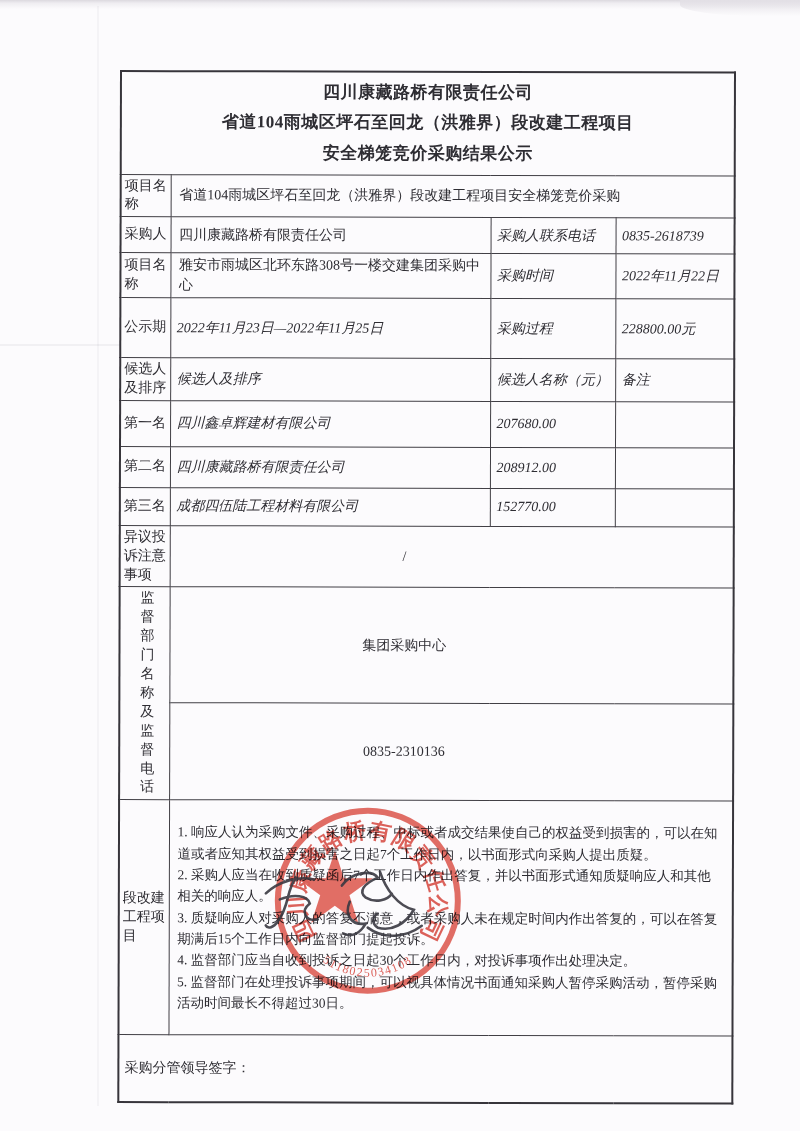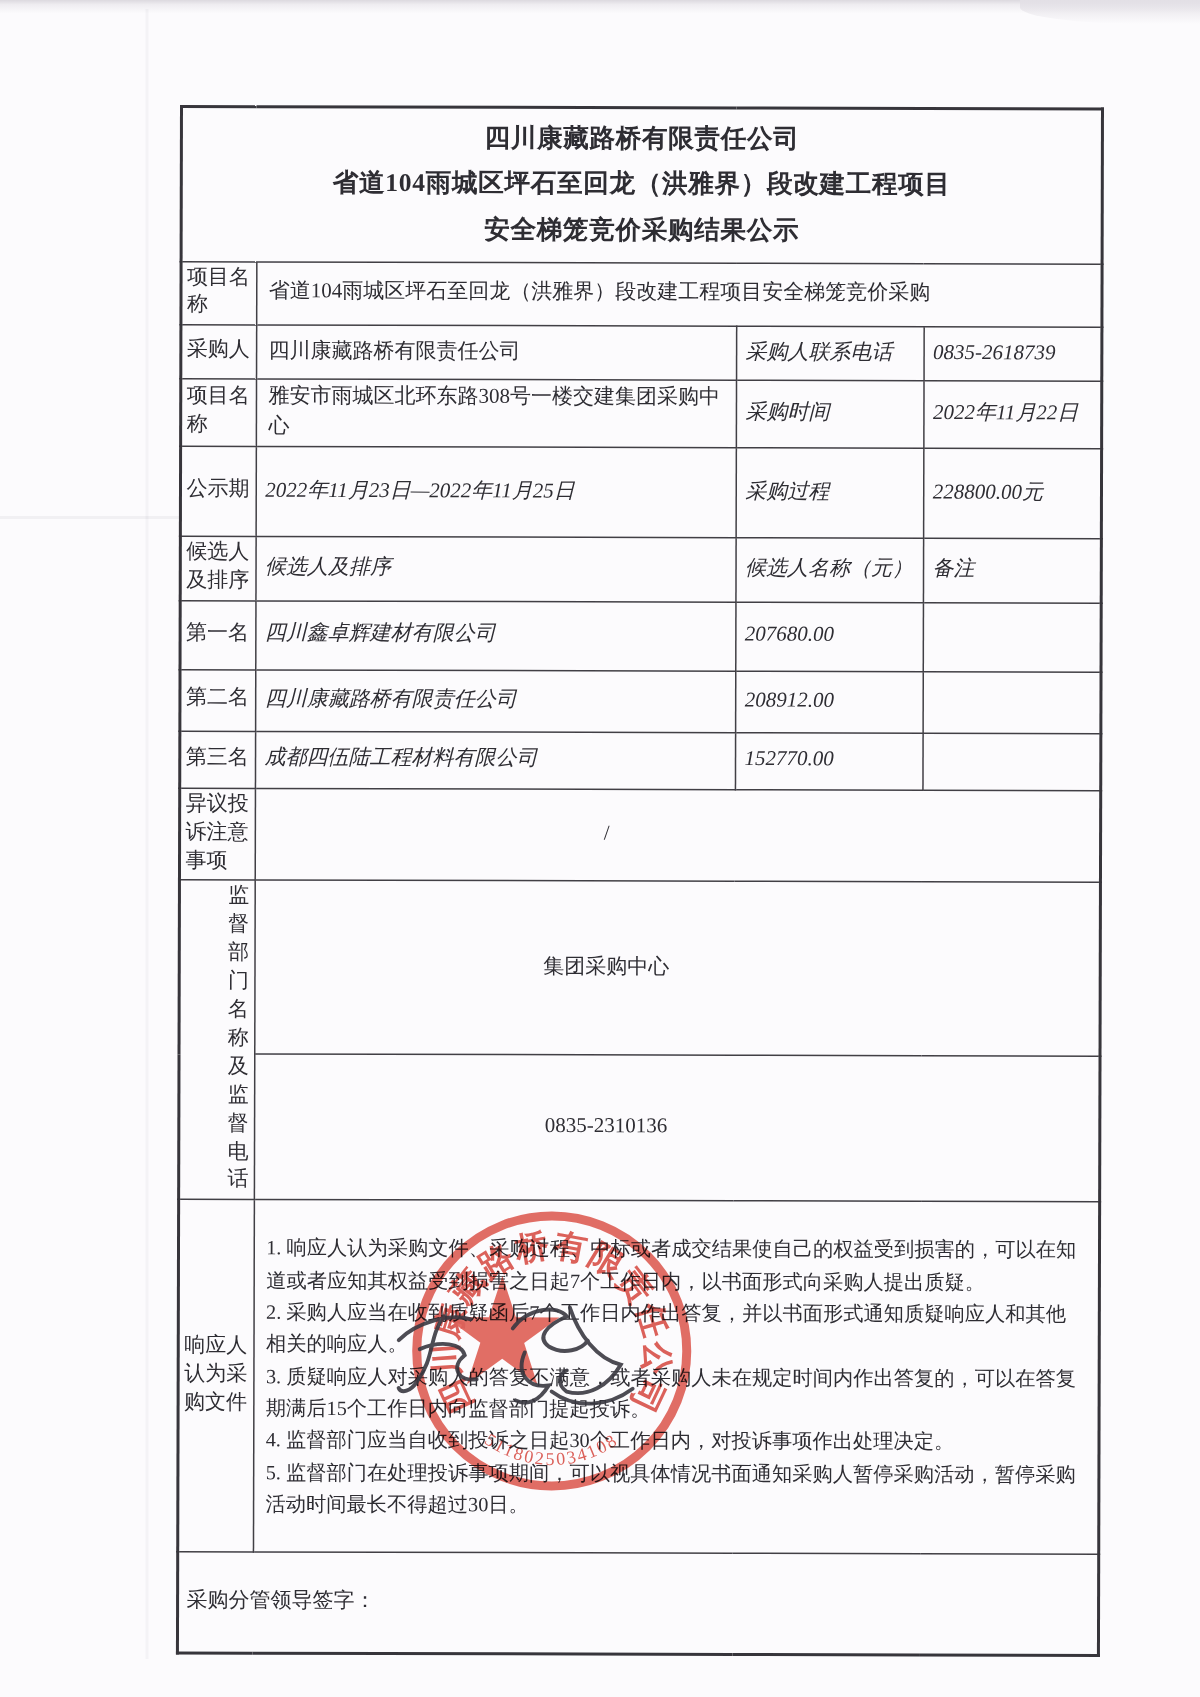--- a/index.html
+++ b/index.html
@@ -40,21 +40,21 @@
   .r-cand2{height:41px;}
   .r-cand3{height:38px;}
   .r-other{height:49px;}
   .r-sup1{height:37px;}
   .r-sup2{height:31px;}
   .r-objection{height:235px;}
   .r-sign{height:67px;}
 
   .title-cell{text-align:center;font-weight:bold;font-size:17px;line-height:1.8;letter-spacing:0.5px;}
   .label-cell{padding:2px 3px;line-height:1.35;}
-  .label-center{text-align:right;padding-left:20px;}
+  .label-center{text-align:left;padding-left:20px;}
   .val-left{text-align:left;padding-left:8px;}
   .val-center{text-align:left;font-style:italic;}
   .val-center-narrow{text-align:center;padding-right:100px;}
   .objection-cell{
     white-space:pre-line;font-size:13.5px;line-height:1.58;
     padding:6px 8px;text-align:left;vertical-align:middle;
   }
   .sign-cell{padding-left:5px;}
 
   .stamp{
@@ -154,21 +154,21 @@
 
         <tr class="r-sup1">
           <td rowspan="2" class="label-cell label-center">监督部门名称及监督电话</td>
           <td colspan="3" class="val-center-narrow">集团采购中心</td>
         </tr>
         <tr class="r-sup2">
           <td colspan="3" class="val-center-narrow">0835-2310136</td>
         </tr>
 
         <tr class="r-objection">
-          <td class="label-cell">响应人认为采购文件</td>
+          <td class="label-cell">段改建工程项目</td>
           <td colspan="3" class="objection-cell">1. 响应人认为采购文件、采购过程、中标或者成交结果使自己的权益受到损害的，可以在知道或者应知其权益受到损害之日起7个工作日内，以书面形式向采购人提出质疑。
 2. 采购人应当在收到质疑函后7个工作日内作出答复，并以书面形式通知质疑响应人和其他相关的响应人。
 3. 质疑响应人对采购人的答复不满意，或者采购人未在规定时间内作出答复的，可以在答复期满后15个工作日内向监督部门提起投诉。
 4. 监督部门应当自收到投诉之日起30个工作日内，对投诉事项作出处理决定。
 5. 监督部门在处理投诉事项期间，可以视具体情况书面通知采购人暂停采购活动，暂停采购活动时间最长不得超过30日。</td>
         </tr>
 
         <tr class="r-sign">
           <td colspan="4" class="sign-cell">采购分管领导签字：</td>
         </tr>

